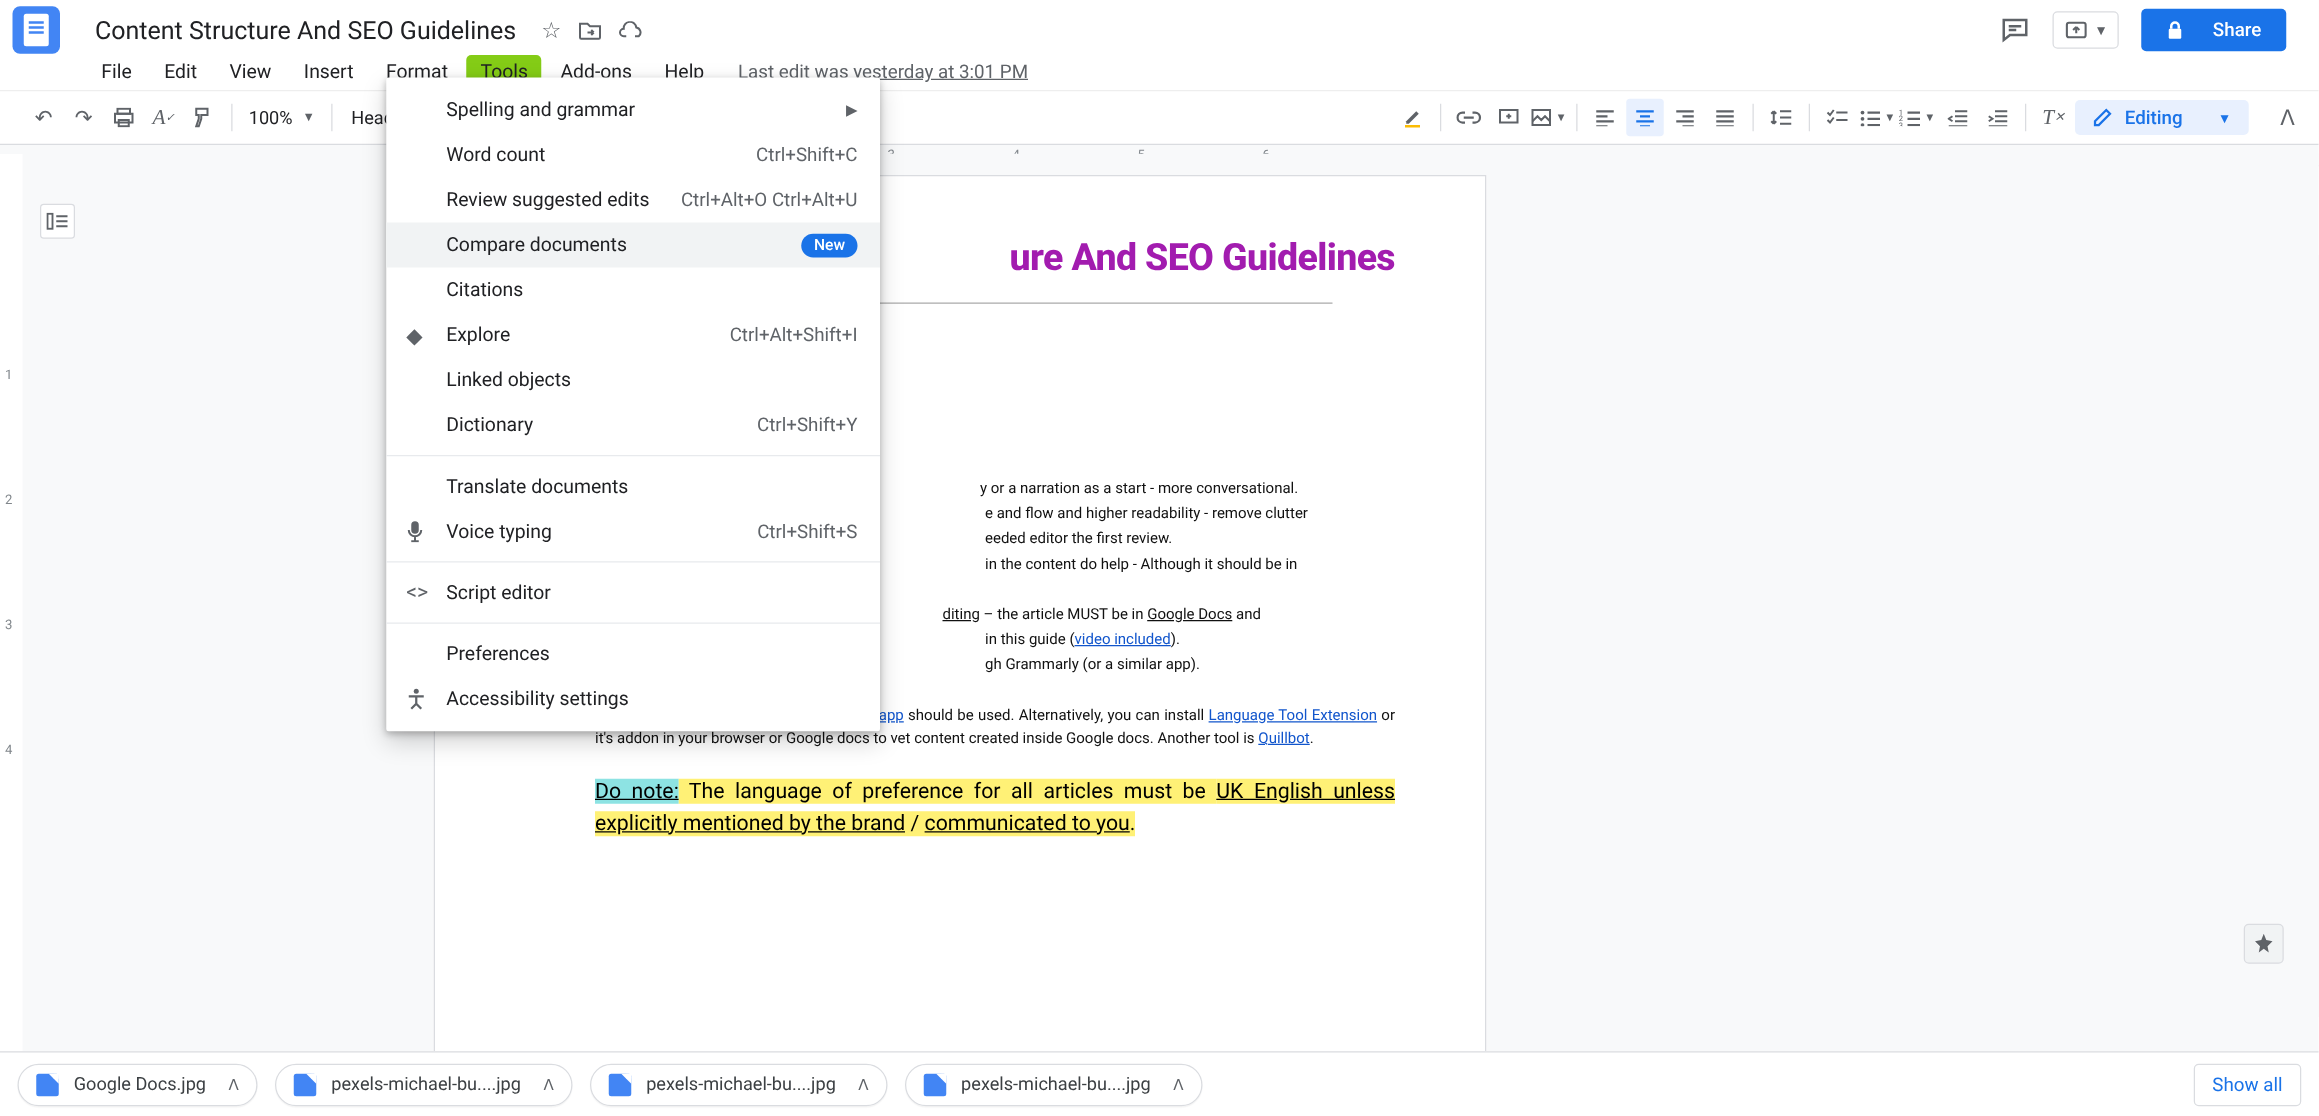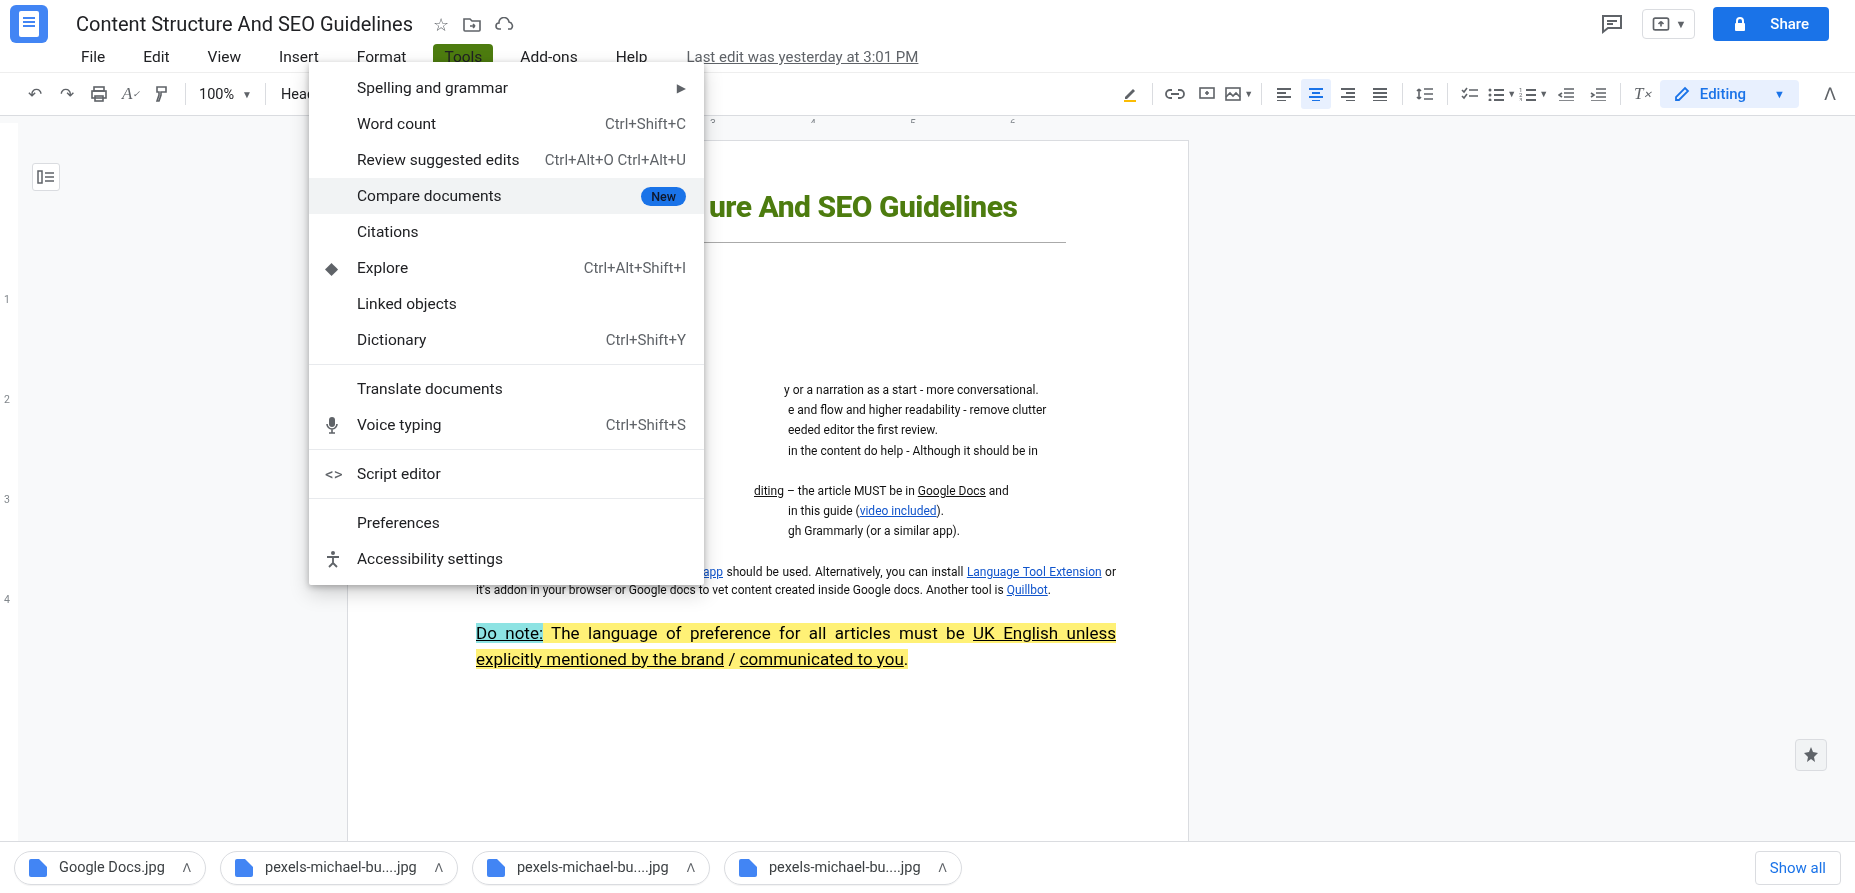--- a/index.html
+++ b/index.html
@@ -13,23 +13,23 @@
 .doc-title { font-size:20px; color:#202124; font-weight:400; padding:2px 6px; }
 .title-icons { display:flex; gap:14px; margin-left:14px; align-items:center; }
 .title-icons span { color:#5f6368; font-size:18px; cursor:pointer; }
 .right-actions { margin-left:auto; display:flex; align-items:center; gap:18px; padding-right:16px; }
 .comment-hdr { color:#5f6368; font-size:22px; }
 .present-btn { border:1px solid #dadce0; border-radius:4px; padding:5px 8px; display:flex; align-items:center; gap:4px; color:#5f6368; }
 .present-btn svg { width:20px; height:18px; }
 .share-btn { background:#1a73e8; color:#fff; border-radius:4px; padding:8px 20px; font-weight:500; font-size:15px; display:flex; align-items:center; gap:23px; }
 
 
-.menubar { display:flex; align-items:center; padding:0 10px 0 70px; height:30px; gap:16px; font-size:15.5px; color:#202124; }
+.menubar { display:flex; align-items:center; padding:0 10px 0 70px; height:30px; gap:4px; font-size:15.5px; color:#202124; }
 .menubar .mi { padding:4px 11px; border-radius:4px; cursor:pointer; }
-.menubar .mi.active { background:#4d7c0f; }
+.menubar .mi.active { background:#84cc16; }
 .last-edit { color:#5f6368; text-decoration:underline; margin-left:12px; font-size:15px; }
 
 
 .toolbar { border-top:1px solid #eee; border-bottom:1px solid #dadce0; height:44px; display:flex; align-items:center; padding:0 10px 0 20px; gap:2px; }
 .tb-btn { width:30px; height:30px; display:flex; align-items:center; justify-content:center; color:#5f6368; border-radius:3px; cursor:pointer; font-size:17px; }
 .tb-sep { width:1px; height:22px; background:#dadce0; margin:0 5px; }
 .zoom { font-size:14.5px; color:#202124; padding:0 6px; display:flex; align-items:center; gap:8px; }
 .style-sel { font-size:14.5px; color:#202124; padding:0 8px; }
 .tb-btn.active { background:#e8f0fe; color:#1a73e8; }
 .editing-pill { margin-left:auto; background:#e8f0fe; border-radius:4px; padding:5px 14px; display:flex; align-items:center; gap:10px; color:#1a73e8; font-weight:500; font-size:15px; }
@@ -39,37 +39,37 @@
 
 .ruler { height:17px; background:#f8f9fa; border-bottom:1px solid #e8eaed; position:relative; font-size:10.5px; color:#80868b; }
 .ruler .num { position:absolute; top:1px; }
 
 
 .canvas { position:absolute; top:123px; left:0; right:0; bottom:52px; background:#f8f9fa; overflow:hidden; }
 .outline-toggle { position:absolute; left:32px; top:40px; width:28px; height:28px; border:1px solid #dadce0; border-radius:3px; display:flex; align-items:center; justify-content:center; color:#5f6368; font-size:16px; background:#fff; }
 .vruler { position:absolute; left:0; top:0; width:18px; bottom:0; background:#fff; font-size:10.5px; color:#80868b; }
 .vruler .vn { position:absolute; left:4px; }
 .page { position:absolute; left:347px; top:17px; width:842px; height:760px; background:#fff; border:1px solid #dadce0; padding:48px 72px 0 72px; }
-.doc-head { font-size:30px; font-weight:800; color:#4d7c0f; text-align:center; letter-spacing:-0.5px; }
+.doc-head { font-size:30px; font-weight:800; color:#a21caf; text-align:right; letter-spacing:-0.5px; }
 .hr-line { border:none; border-top:1px solid #aaa; margin:18px 50px 0 50px; }
 .body-list { margin-left:38px; margin-top:138px; font-size:12px; line-height:1.52; color:#111; }
 .body-list li { list-style:disc; margin-bottom:2px; text-align:justify; }
 .lnk { color:#1155cc; text-decoration:underline; }
 .uline { text-decoration:underline; }
 .hl-cyan { background:#8de3e3; }
 .hl-yellow { background:#fff176; }
 .bold { font-weight:400; }
 
 
 .dropdown { position:absolute; left:309px; top:62px; width:395px; background:#fff; border-radius:2px; box-shadow:0 2px 6px rgba(0,0,0,0.25),0 8px 20px rgba(0,0,0,0.18); padding:8px 0; z-index:50; font-size:15.5px; color:#202124; }
 .dd-item { display:flex; align-items:center; padding:8px 18px 8px 48px; cursor:pointer; position:relative; min-height:36px; }
 .dd-item:hover,.dd-item.hover { background:#f1f3f4; }
 .dd-item .shortcut { margin-left:auto; color:#5f6368; font-size:15px; }
 .dd-item .arrow-r { margin-left:auto; color:#5f6368; font-size:12px; }
-.dd-item .new-badge { margin-left:auto; background:#1a73e8; color:#0f172a; font-size:12.5px; font-weight:500; padding:2px 10px; border-radius:11px; }
+.dd-item .new-badge { margin-left:auto; background:#1a73e8; color:#ffffff; font-size:12.5px; font-weight:500; padding:2px 10px; border-radius:11px; }
 .dd-item .pre-icon { position:absolute; left:16px; color:#5f6368; font-size:17px; }
 .dd-sep { height:1px; background:#e8eaed; margin:6px 0; }
 
 
 .shelf { position:absolute; bottom:0; left:0; right:0; height:52px; background:#fff; border-top:1px solid #dadce0; display:flex; align-items:center; padding:0 14px; gap:14px; }
 .dl-chip { border:1px solid #dadce0; border-radius:22px; padding:7px 14px; display:flex; align-items:center; gap:12px; font-size:14.5px; color:#3c4043; box-shadow:0 1px 1px rgba(0,0,0,0.05); }
 .dl-chip .ficon { width:18px; height:18px; background:#4285f4; border-radius:2px; display:inline-block; position:relative; }
 .dl-chip .ficon::after { content:""; position:absolute; right:0; top:0; border:4px solid #fff; border-left-color:transparent; border-bottom-color:transparent; }
 .dl-chip .chev { color:#5f6368; font-size:12px; margin-left:6px; }
 .show-all { margin-left:auto; color:#1a73e8; font-size:15px; border:1px solid #dadce0; border-radius:4px; padding:7px 14px; }

